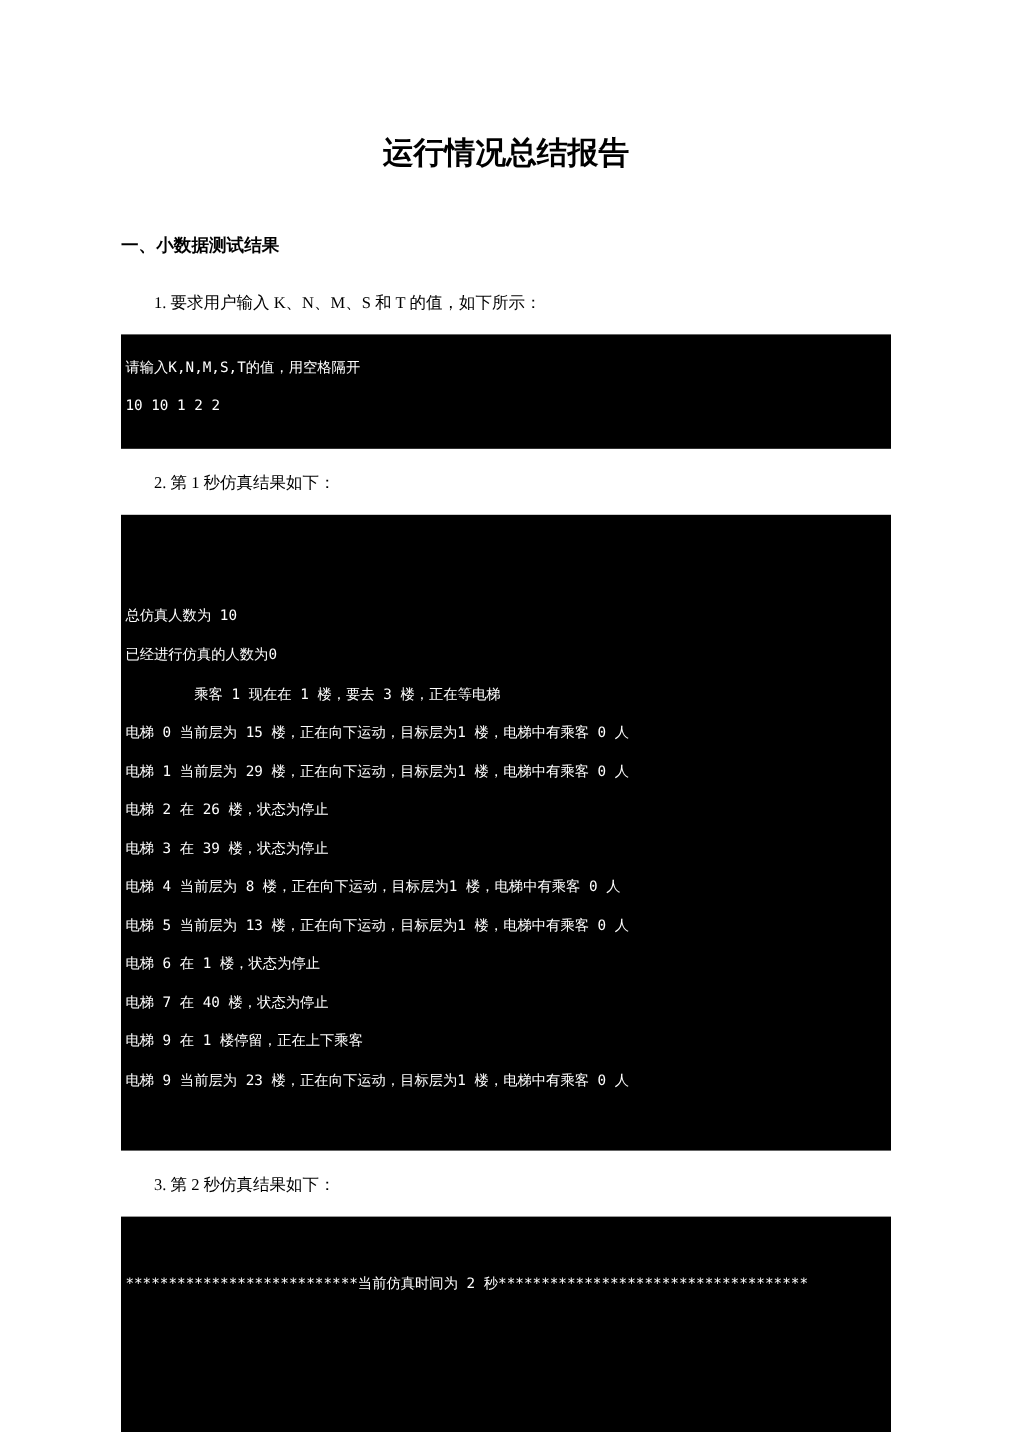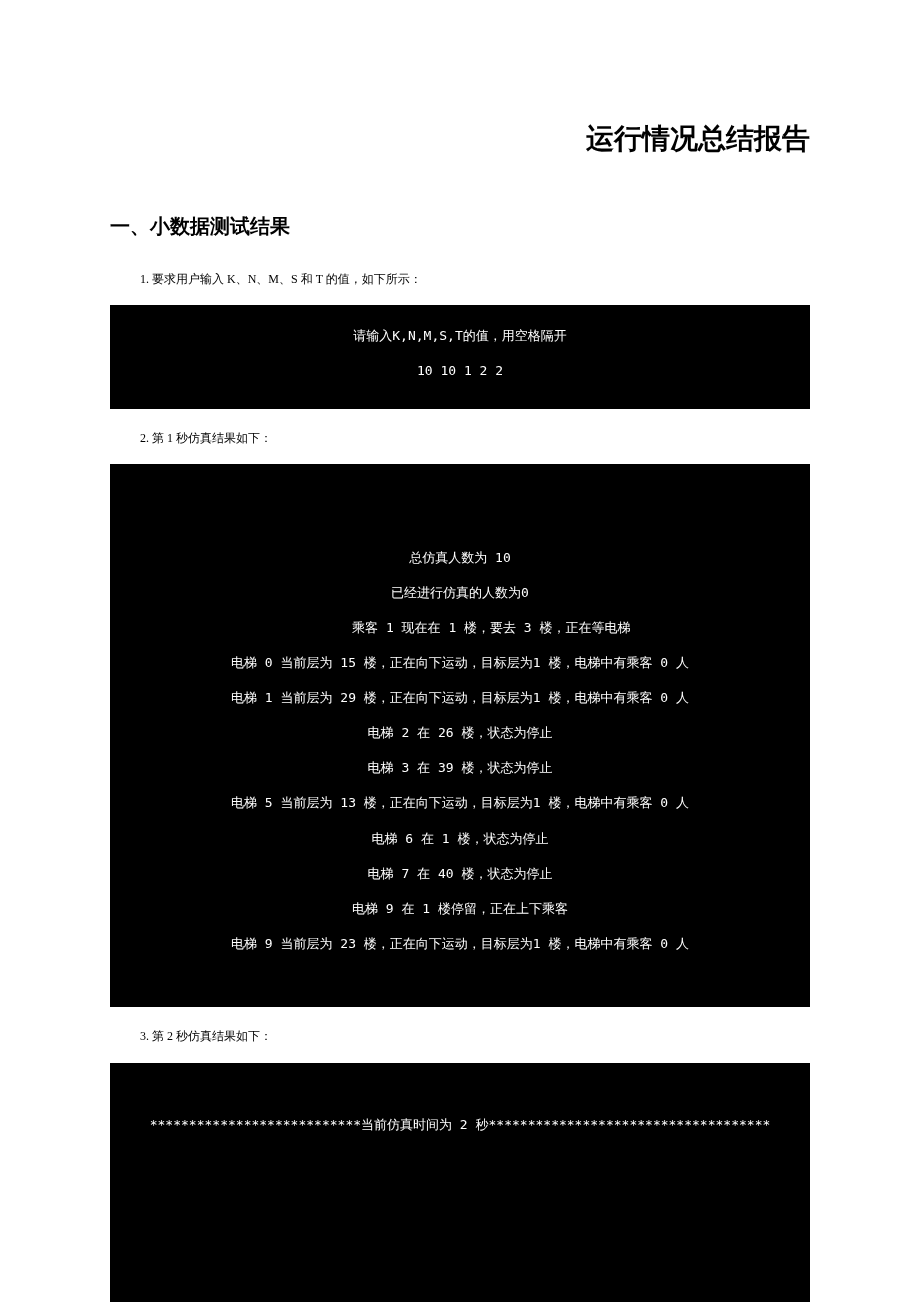--- a/index.html
+++ b/index.html
@@ -8,47 +8,47 @@
     font-family: "SimSun", "宋体", serif;
     color: #000;
     width: 920px;
     margin: 0 auto;
     padding: 120px 110px 60px 110px;
   }
   h1 {
     font-family: "SimHei", "黑体", sans-serif;
     font-size: 28px;
     font-weight: bold;
-    text-align: right;
+    text-align: center;
     margin-bottom: 55px;
   }
   h2 {
     font-family: "SimHei", "黑体", sans-serif;
-    font-size: 20px;
+    font-size: 16px;
     font-weight: bold;
     margin-bottom: 30px;
   }
   .item {
-    font-size: 12px;
+    font-size: 15px;
     margin: 0 0 16px 30px;
     line-height: 1.6;
   }
   .term {
     background: #000;
     color: #fff;
     font-family: "NSimSun", "SimSun", "Consolas", monospace;
     font-size: 13px;
     line-height: 1.35;
     padding: 4px 4px 6px 4px;
     white-space: pre;
     overflow: hidden;
     margin-bottom: 20px;
     letter-spacing: 0;
   }
-  .term .row { display: block; text-align: center; }
+  .term .row { display: block; }
   .term .blank { display: block; height: 14px; }
   .term-small { padding-bottom: 12px; }
 </style>
 </head>
 <body>
 
 <h1>运行情况总结报告</h1>
 
 <h2>一、小数据测试结果</h2>
 
@@ -64,20 +64,21 @@
 <div class="term">
 <span class="blank"></span>
 <span class="blank"></span>
 <span class="row">总仿真人数为 10</span>
 <span class="row">已经进行仿真的人数为0</span>
 <span class="row">        乘客 1 现在在 1 楼，要去 3 楼，正在等电梯</span>
 <span class="row">电梯 0 当前层为 15 楼，正在向下运动，目标层为1 楼，电梯中有乘客 0 人</span>
 <span class="row">电梯 1 当前层为 29 楼，正在向下运动，目标层为1 楼，电梯中有乘客 0 人</span>
 <span class="row">电梯 2 在 26 楼，状态为停止</span>
 <span class="row">电梯 3 在 39 楼，状态为停止</span>
+<span class="row">电梯 4 当前层为 8 楼，正在向下运动，目标层为1 楼，电梯中有乘客 0 人</span>
 <span class="row">电梯 5 当前层为 13 楼，正在向下运动，目标层为1 楼，电梯中有乘客 0 人</span>
 <span class="row">电梯 6 在 1 楼，状态为停止</span>
 <span class="row">电梯 7 在 40 楼，状态为停止</span>
 <span class="row">电梯 9 在 1 楼停留，正在上下乘客</span>
 <span class="row">电梯 9 当前层为 23 楼，正在向下运动，目标层为1 楼，电梯中有乘客 0 人</span>
 <span class="blank"></span>
 </div>
 
 <p class="item">3. 第 2 秒仿真结果如下：</p>
 

